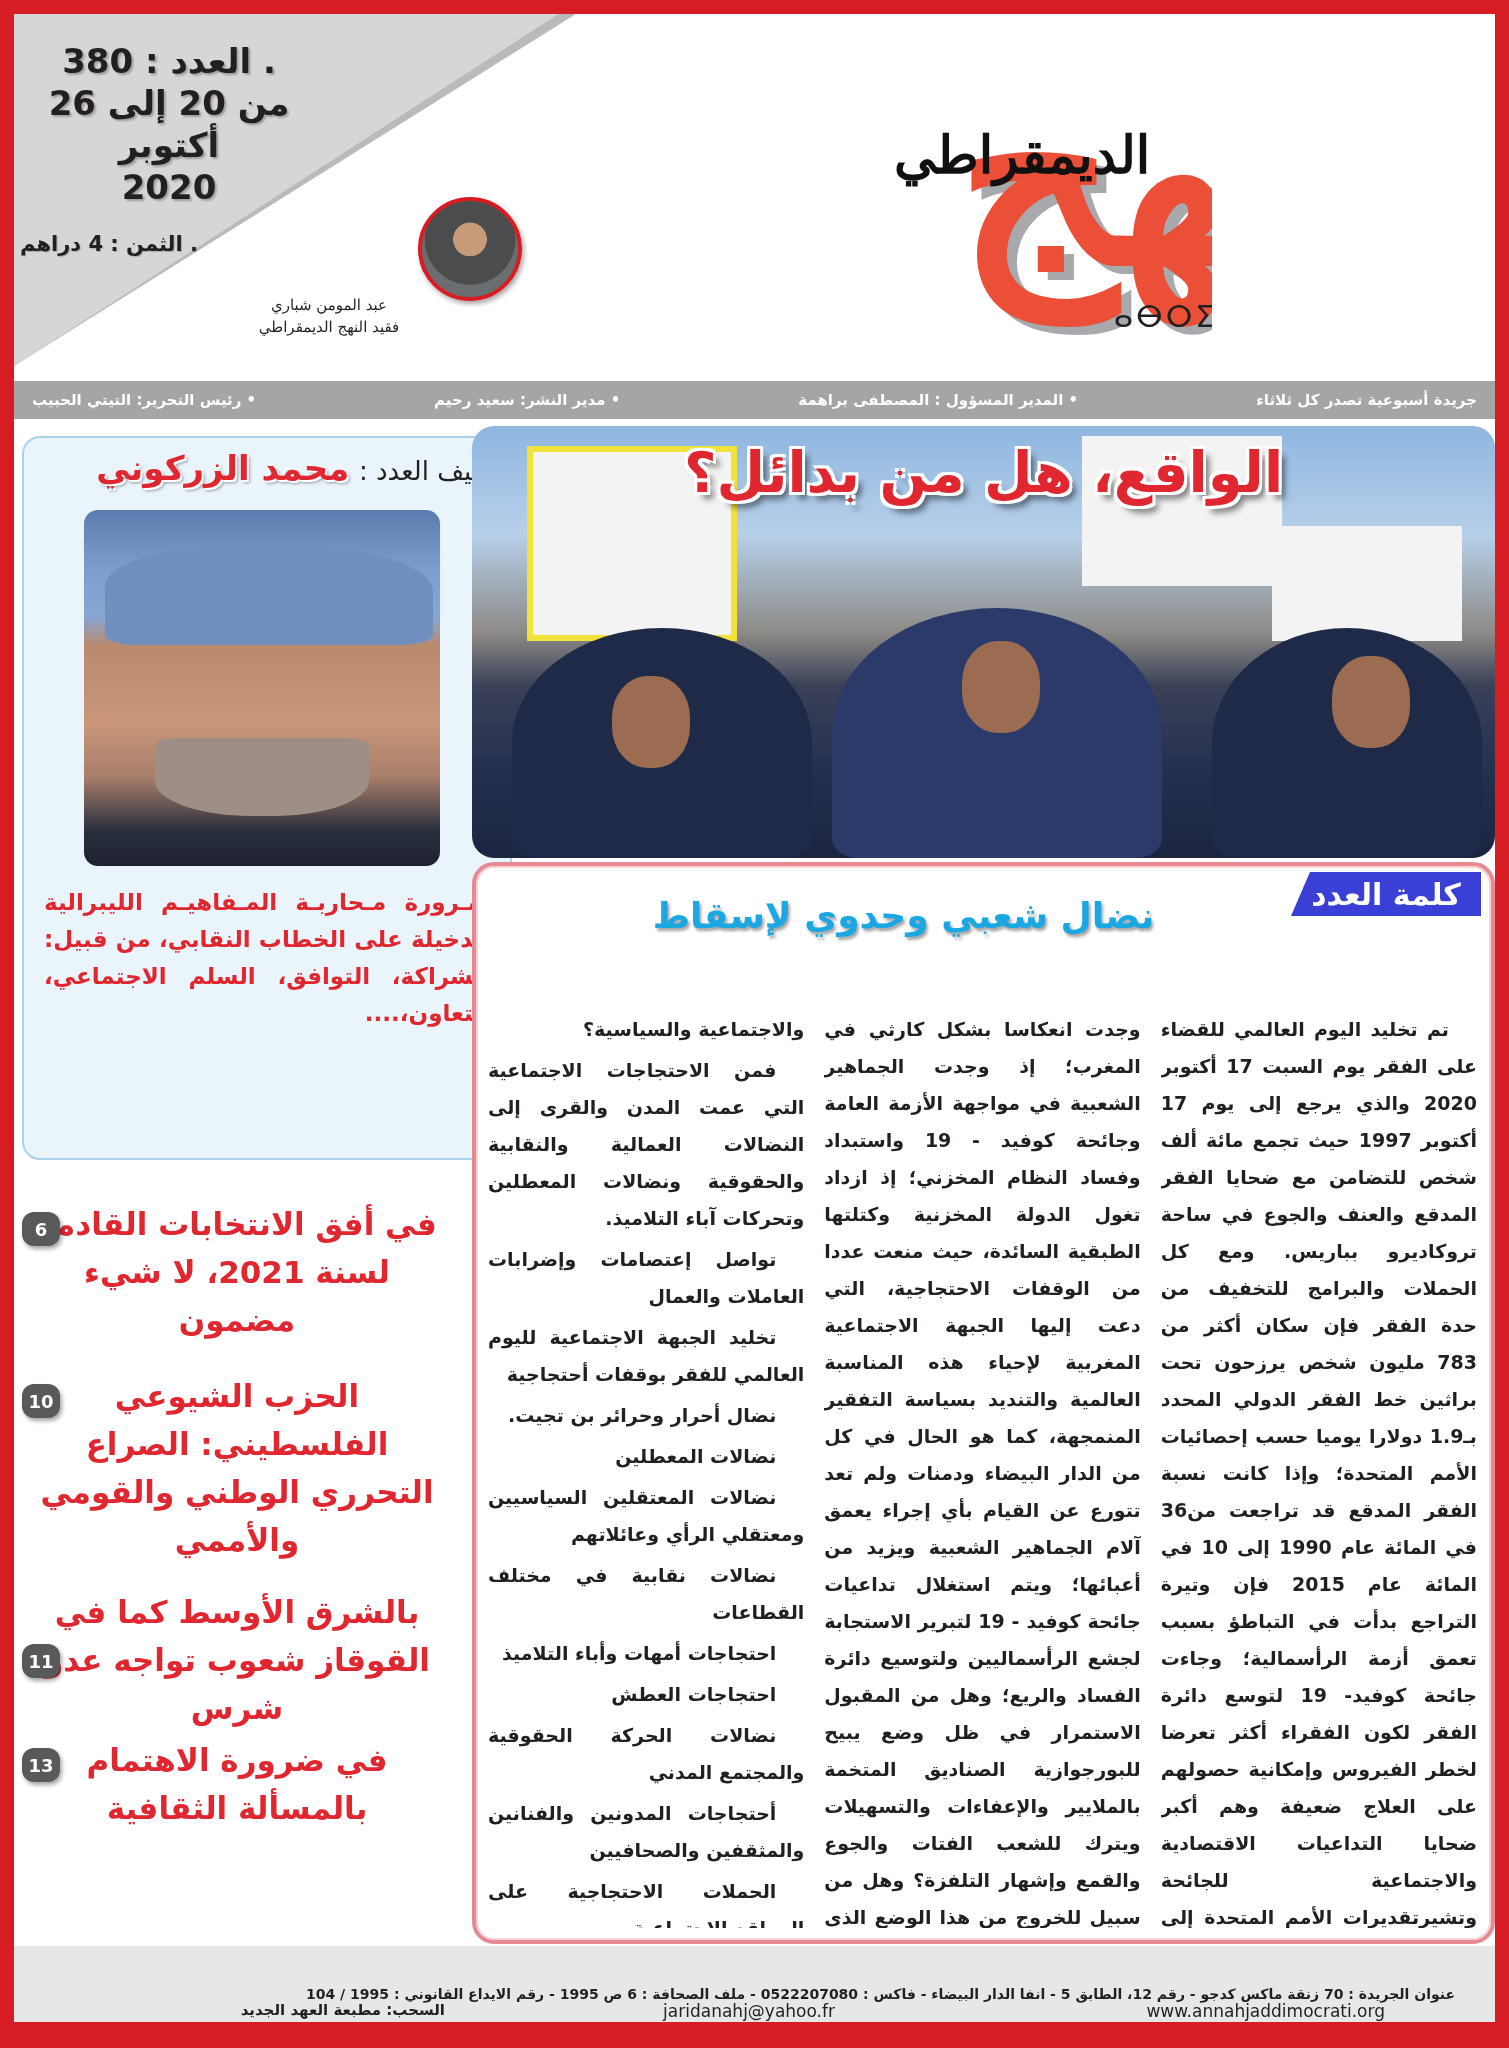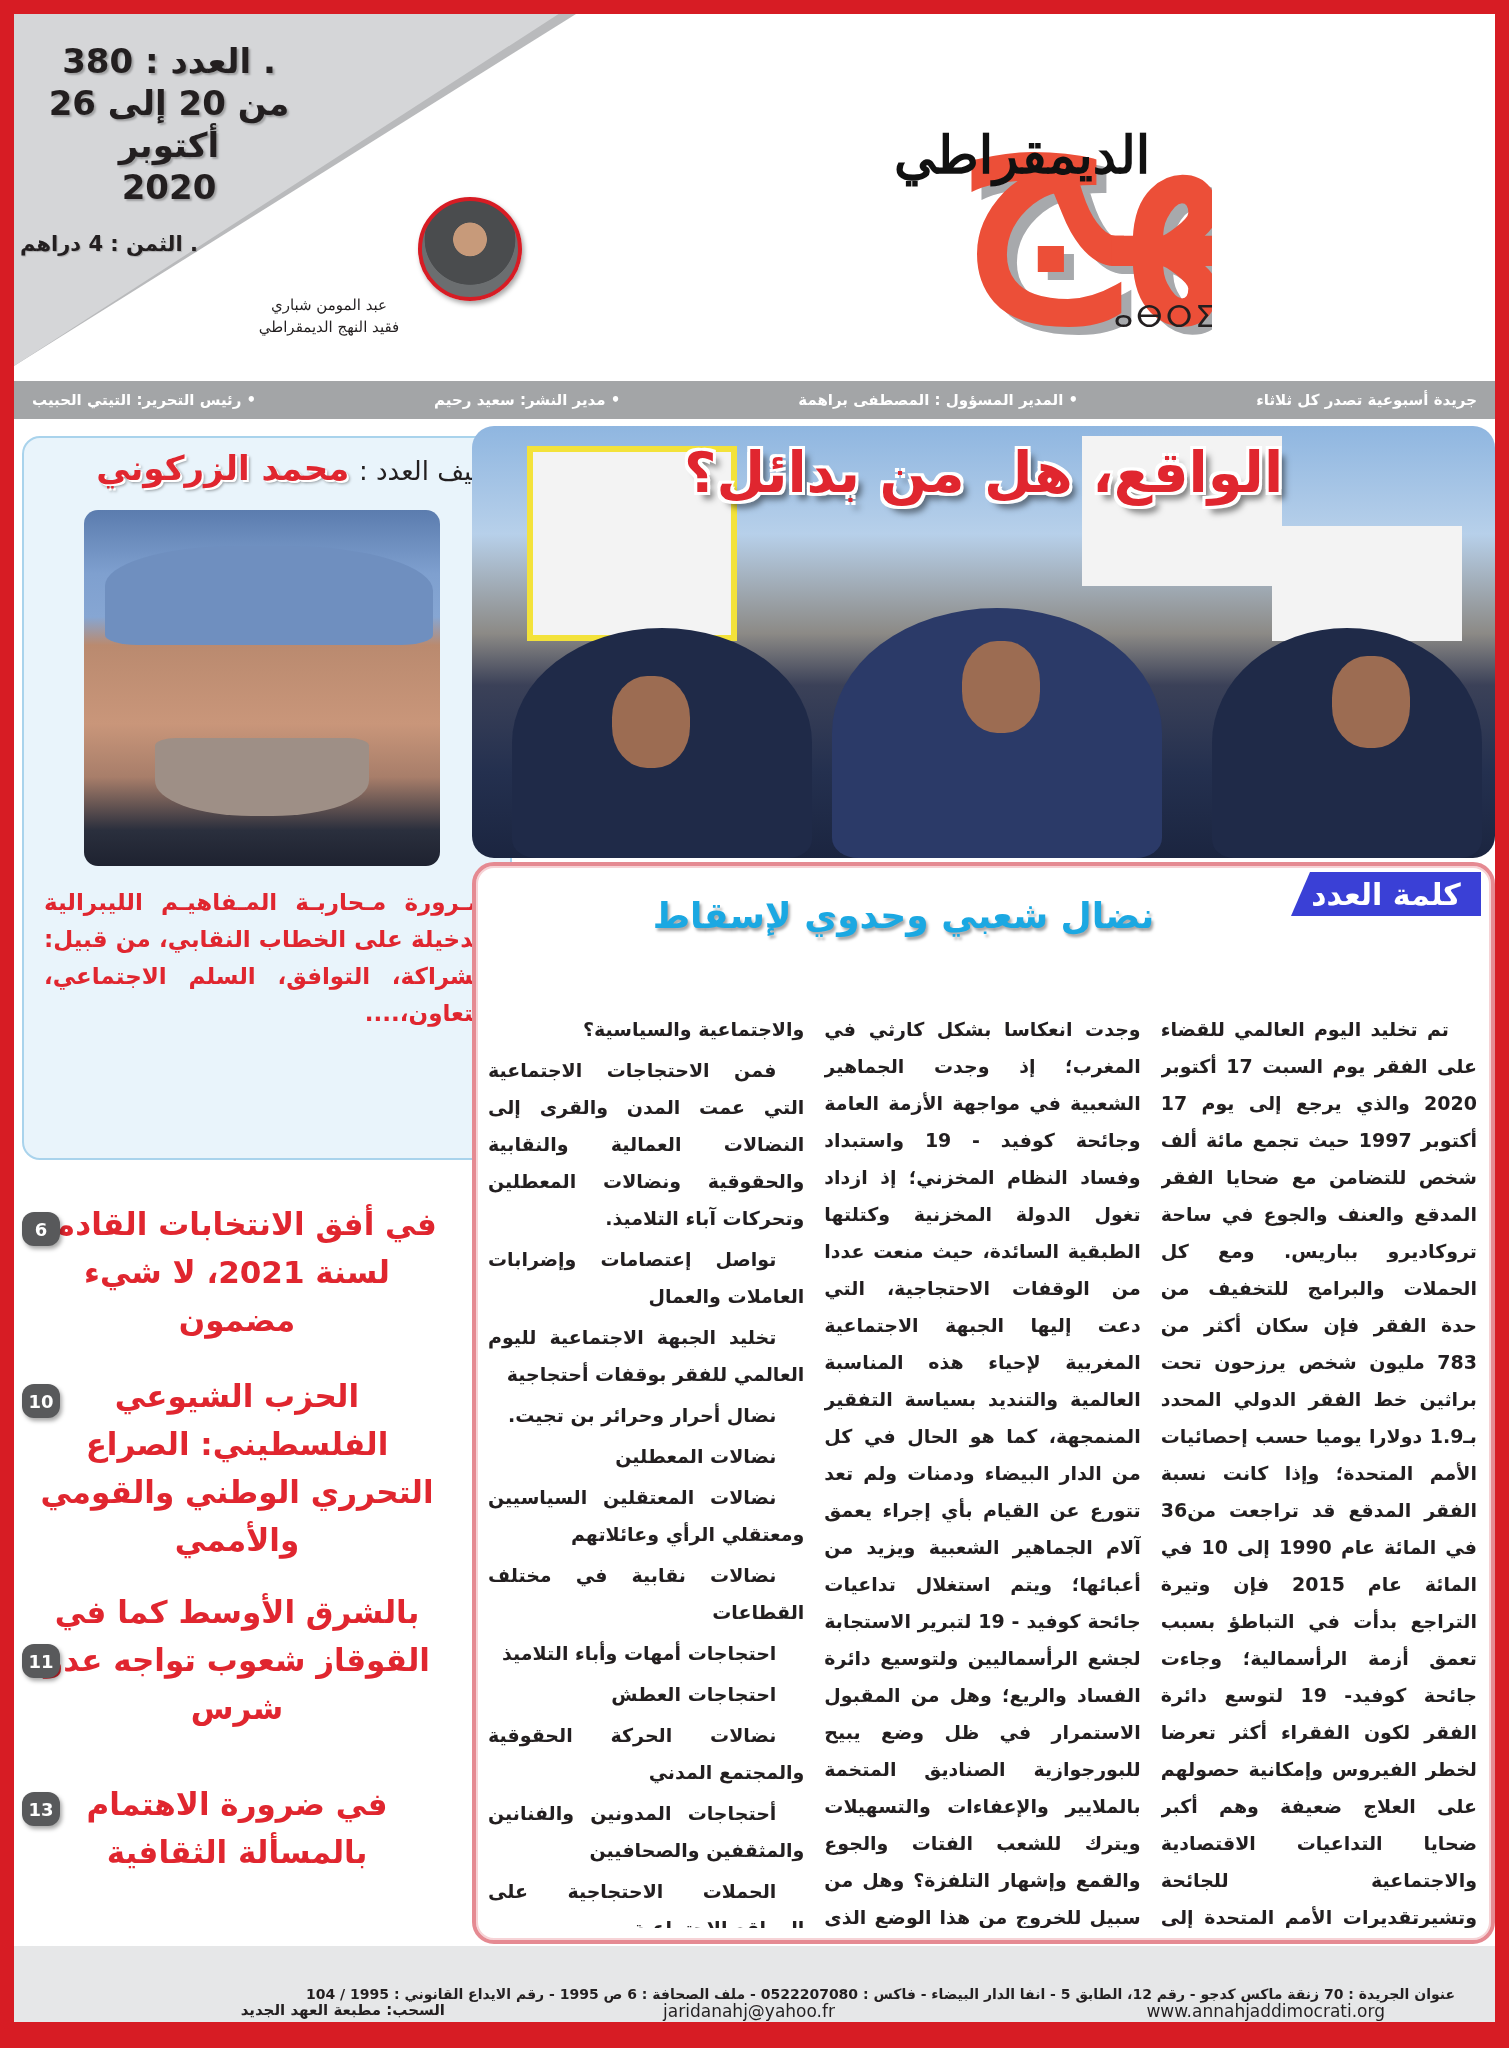--- a/index.html
+++ b/index.html
@@ -150,21 +150,21 @@
   <span class="teaser-title">في أفق الانتخابات القادمة لسنة 2021، لا شيء مضمون</span>
 </div>
 <div class="teaser" style="top:1372px;">
   <span class="teaser-num" style="top:12px;">10</span>
   <span class="teaser-title">الحزب الشيوعي الفلسطيني: الصراع التحرري الوطني والقومي والأممي</span>
 </div>
 <div class="teaser" style="top:1588px;">
   <span class="teaser-num" style="top:8px;margin-top:48px;">11</span>
   <span class="teaser-title">بالشرق الأوسط كما في القوقاز شعوب تواجه عدو شرس</span>
 </div>
-<div class="teaser" style="top:1780px;">
+<div class="teaser" style="top:1736px;">
   <span class="teaser-num" style="top:12px;">13</span>
   <span class="teaser-title">في ضرورة الاهتمام بالمسألة الثقافية</span>
 </div>
 
 <div class="hero">
   <div class="sign yellow"></div>
   <div class="sign s2"></div>
   <div class="sign s3"></div>
   <div class="person p1"></div>
   <div class="face" style="left:140px; top:250px;"></div>

